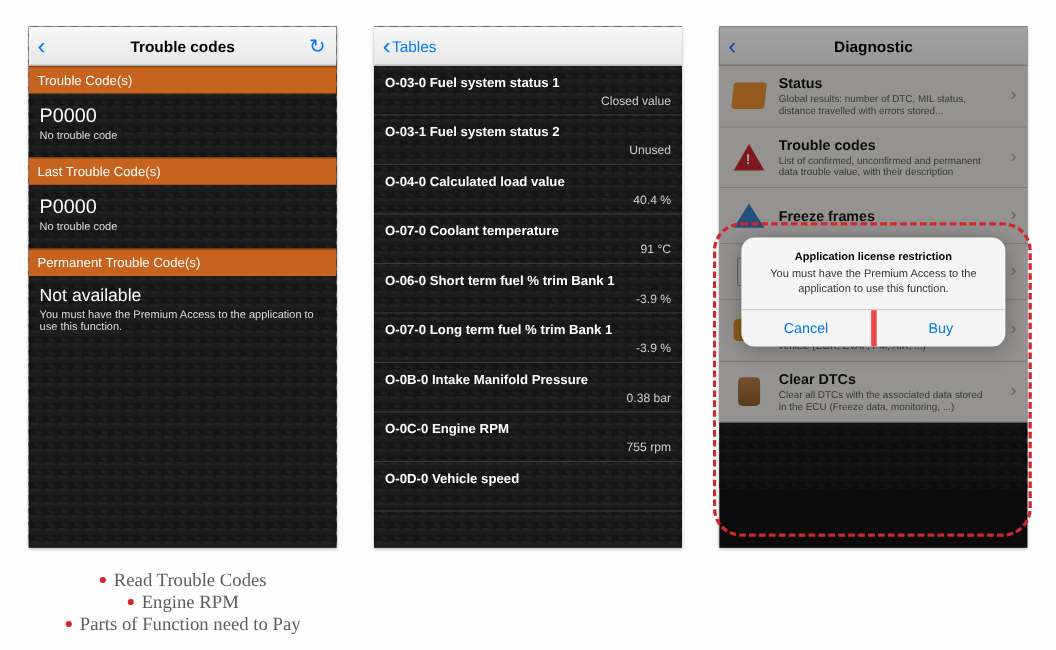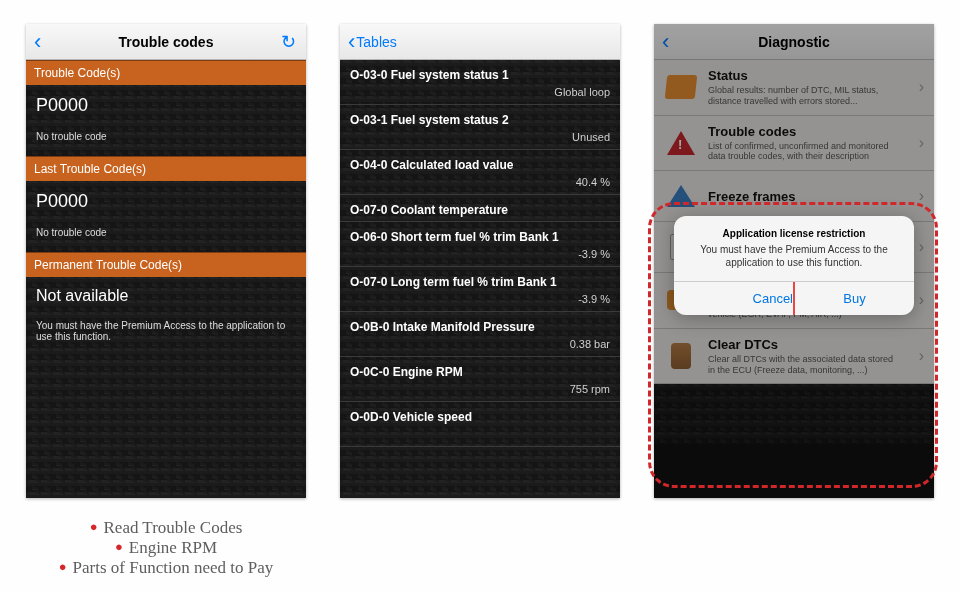--- a/index.html
+++ b/index.html
@@ -54,21 +54,21 @@
   
   .section-hdr {
     background:#c7631e;
     color:#fff;
     font-size:12px;
     padding:5px 8px;
     border-top:1px solid #7a3c10;
   }
   .code-block { padding: 10px 10px 14px 10px; }
   .code-big { color:#fff; font-size:18px; font-weight:400; }
-  .code-sub { color:#ddd; font-size:10px; margin-top:15px; }
+  .code-sub { color:#ddd; font-size:10px; margin-top:2px; }
   
   .pid-row {
     border-bottom:1px solid #3a3a3a;
     padding:8px 10px 4px 10px;
     color:#fff;
   }
   .pid-label { font-size:12px; font-weight:700; }
   .pid-val { text-align:right; font-size:11px; color:#cfcfcf; margin-top:4px; min-height:14px;}
   
   .phone3 { }
@@ -98,21 +98,21 @@
     border-radius:12px;
     overflow:hidden;
     box-shadow:0 3px 20px rgba(0,0,0,.3);
     text-align:center;
     z-index:5;
   }
   .alert .at { font-weight:700; font-size:10px; padding:12px 12px 4px;}
   .alert .am { font-size:10px; color:#333; padding:0 14px 12px; line-height:1.3;}
   .alert .ab { display:flex; border-top:1px solid #ccc;}
   .alert .ab div { flex:1; padding:9px 0; color:#0076e3; font-size:13px;}
-  .alert .ab div:first-child { border-right:2px solid #ef4444;text-align:right;}
+  .alert .ab div:first-child { border-right:5px solid #ef4444;}
   .dashring {
     position:absolute;
     border:3px dashed #d0272a;
     border-radius:26px;
     width:290px; height:286px;
     left:-6px; top:178px;
     pointer-events:none;
     z-index:6;
   }
   
@@ -174,32 +174,33 @@
   <div class="phone carbon">
     <div class="navbar">
       <div class="left">
           <span class="chev">‹</span>
           <span>Tables</span>
         </div>
     </div>
     <div id="pids">
         <div class="pid-row">
           <div class="pid-label">O-03-0 Fuel system status 1</div>
-          <div class="pid-val">Global loop</div>
+          <div class="pid-val">Closed value</div>
         </div>
         <div class="pid-row">
           <div class="pid-label">O-03-1 Fuel system status 2</div>
           <div class="pid-val">Unused</div>
         </div>
         <div class="pid-row">
           <div class="pid-label">O-04-0 Calculated load value</div>
           <div class="pid-val">40.4 %</div>
         </div>
         <div class="pid-row">
           <div class="pid-label">O-07-0 Coolant temperature</div>
+          <div class="pid-val">91 °C</div>
         </div>
         <div class="pid-row">
           <div class="pid-label">O-06-0 Short term fuel % trim Bank 1</div>
           <div class="pid-val">-3.9 %</div>
         </div>
         <div class="pid-row">
           <div class="pid-label">O-07-0 Long term fuel % trim Bank 1</div>
           <div class="pid-val">-3.9 %</div>
         </div>
         <div class="pid-row">
@@ -235,21 +236,21 @@
               <div class="desc">Global results: number of DTC, MIL status, distance travelled with errors stored...</div>
             </div>
             <div class="arrow">›</div>
           </div>
           <div class="row3">
             <div class="icn">
               <div class="tri-warn"></div>
             </div>
             <div class="txts">
               <div class="ttl">Trouble codes</div>
-              <div class="desc">List of confirmed, unconfirmed and monitored data trouble codes, with their description</div>
+              <div class="desc">List of confirmed, unconfirmed and permanent data trouble value, with their description</div>
             </div>
             <div class="arrow">›</div>
           </div>
           <div class="row3">
             <div class="icn">
               <div class="blue-tri"></div>
             </div>
             <div class="txts">
               <div class="ttl">Freeze frames</div>
             </div>

